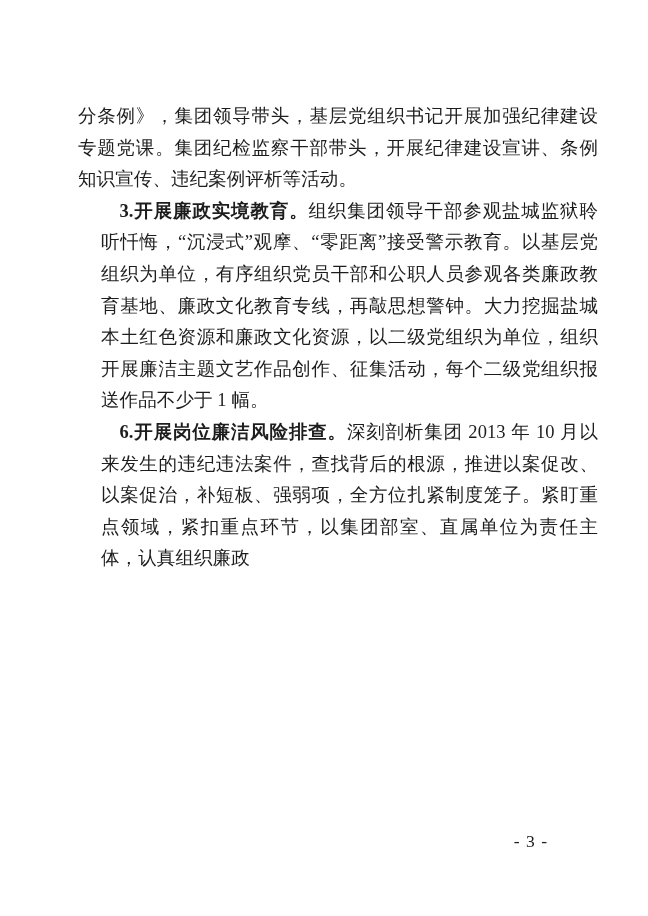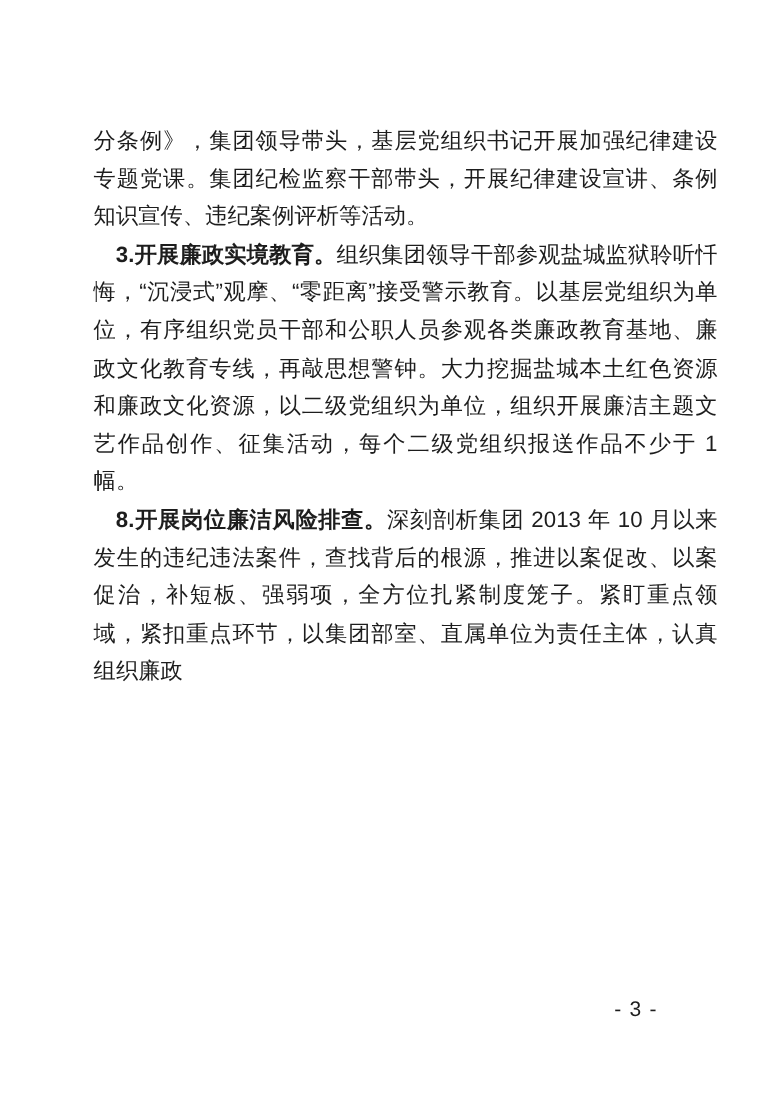--- a/index.html
+++ b/index.html
@@ -6,39 +6,40 @@
     margin: 0;
     padding: 0;
     background: #ffffff;
   }
   .page {
     position: relative;
     width: 648px;
     height: 916px;
     background: #ffffff;
     overflow: hidden;
-    font-family: Liberation Sans, sans-serif;
+    font-family: Liberation Serif, serif;
     color: #1d1d1d;
   }
   .text-block {
     position: absolute;
     left: 78px;
     top: 101px;
     width: 520px;
   }
   .para {
     margin: 0;
     font-size: 18.5px;
     line-height: 31.6px;
     text-align: justify;
     text-justify: inter-ideograph;
     letter-spacing: 0.1px;
   }
   .para.indent {
     text-indent: 1em;
+    margin-left: 23px;
   }
   .lead {
     font-weight: 700;
   }
   .page-number {
     position: absolute;
     top: 831px;
     right: 100px;
     font-size: 17.5px;
     letter-spacing: 1px;
@@ -50,18 +51,18 @@
 
 <div class="page">
   <div class="text-block">
 
     <p class="para"><span>分条例》，集团领导带头，基层党组织书记开展加强纪律建设专题党课。集团纪检监察干部带头，开展纪律建设宣讲、条例知识宣传、违纪案例评析等活动。</span></p>
 
     <p class="para indent"><b class="lead">3.开展廉政实境教育。</b><span>组织集团领导干部参观盐城监狱聆听忏悔，“沉浸式”观摩、“零距离”接受警示教育。以基层党组织为单位，有序组织党员干部和公职人员参观各类廉政教育基地、廉政文化教育专线，再敲思想警钟。大力挖掘盐城本土红色资源和廉政文化资源，以二级党组织为单位，组织开展廉洁主题文艺作品创作、征集活动，每个二级党组织报送作品不少于 1 幅。</span></p>
 
 
 
-    <p class="para indent"><b class="lead">8.开展岗位廉洁风险排查。</b><span>深刻剖析集团 2013 年 10 月以来发生的违纪违法案件，查找背后的根源，推进以案促改、以案促治，补短板、强弱项，全方位扎紧制度笼子。紧盯重点领域，紧扣重点环节，以集团部室、直属单位为责任主体，认真组织廉政</span></p>
+    <p class="para indent"><b class="lead">6.开展岗位廉洁风险排查。</b><span>深刻剖析集团 2013 年 10 月以来发生的违纪违法案件，查找背后的根源，推进以案促改、以案促治，补短板、强弱项，全方位扎紧制度笼子。紧盯重点领域，紧扣重点环节，以集团部室、直属单位为责任主体，认真组织廉政</span></p>
 
   </div>
 
   <div class="page-number">- 3 -</div>
 </div>
 
 </body></html>

